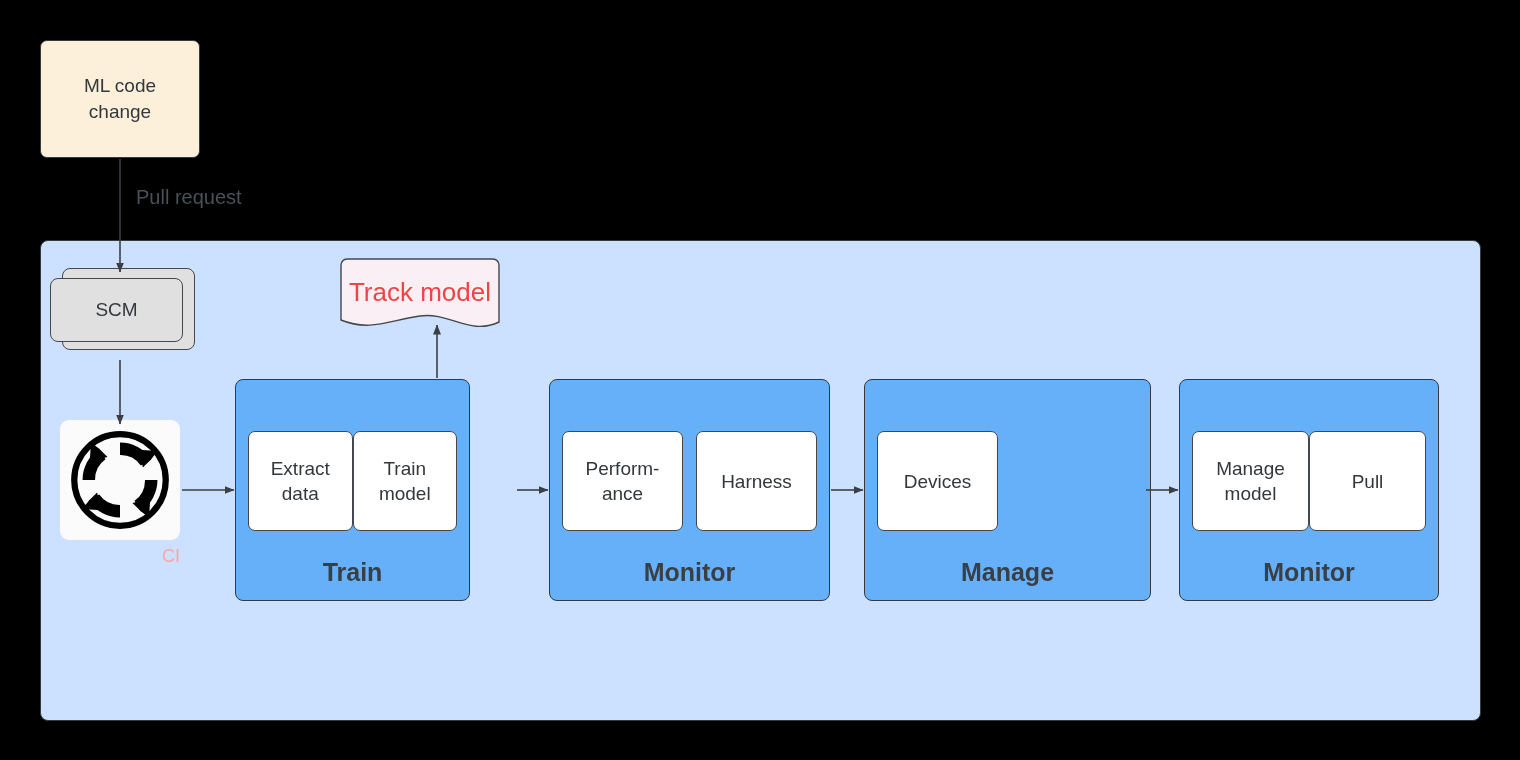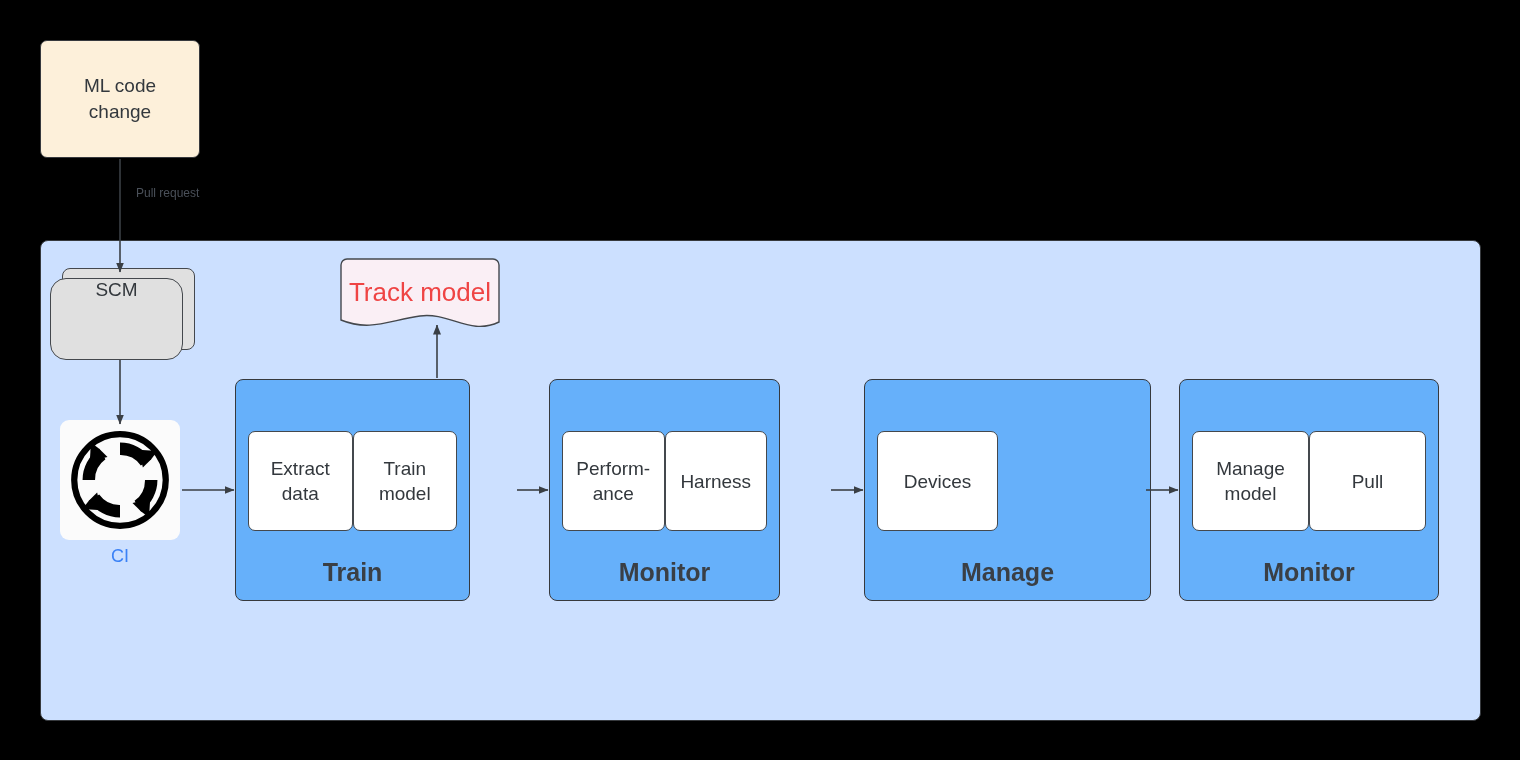--- a/index.html
+++ b/index.html
@@ -40,21 +40,21 @@
     line-height: 26px;
     text-align: center;
     white-space: pre-line;
   }
 
   
   .pr-label {
     position: absolute;
     left: 136px;
     top: 186px;
-    font-size: 12px;
+    font-size: 20px;
     color: #4a5059;
     white-space: nowrap;
   }
 
   
   #platform-container {
     position: absolute;
     left: 40px; top: 240px;
     width: 1441px; height: 481px;
     background: #cce0ff;
@@ -83,27 +83,27 @@
     left: 12px; top: 0px;
     width: 133px; height: 82px;
     background: #e0e0e0;
     border: 1.4px solid #44484d;
     border-radius: 8px;
     box-sizing: border-box;
   }
   #scm-front {
     position: absolute;
     left: 0px; top: 10px;
-    width: 133px; height: 82px;
+    width: 133px; height: 64px;
     background: #e0e0e0;
     border: 1.4px solid #44484d;
-    border-radius: 16px;
-    box-sizing: border-box;
-    display: flex;
-    align-items: flex-start;
+    border-radius: 8px;
+    box-sizing: border-box;
+    display: flex;
+    align-items: center;
     justify-content: center;
   }
   #scm-front .txt {
     font-size: 19px;
     color: #33383d;
   }
 
   
   #ci-node {
     position: absolute;
@@ -112,23 +112,23 @@
     background: #fbfbfb;
     border-radius: 9px;
     display: flex;
     align-items: center;
     justify-content: center;
   }
   #ci-label {
     position: absolute;
     left: 60px; top: 546px;
     width: 120px;
-    text-align: center;
+    text-align: right;
     font-size: 18px;
-    color: #3b82f6;
+    color: #fca5a5;
   }
 
   
   #track-model-note {
     position: absolute;
     left: 340px; top: 258px;
     width: 160px; height: 72px;
   }
   #track-model-note .note-txt {
     position: absolute;
@@ -144,21 +144,21 @@
   .stage {
     position: absolute;
     top: 379px;
     height: 222px;
     background: #66b0fa;
     border: 1.4px solid #36393d;
     border-radius: 8px;
     box-sizing: border-box;
   }
   #stage-train    { left: 235px;  width: 235px; }
-  #stage-evaluate { left: 549px;  width: 231px; }
+  #stage-evaluate { left: 549px;  width: 281px; }
   #stage-deploy   { left: 864px;  width: 287px; }
   #stage-monitor  { left: 1179px; width: 260px; }
 
   .stage-title {
     position: absolute;
     left: 0; right: 0;
     bottom: 13px;
     text-align: center;
     font-size: 25px;
     font-weight: bold;

